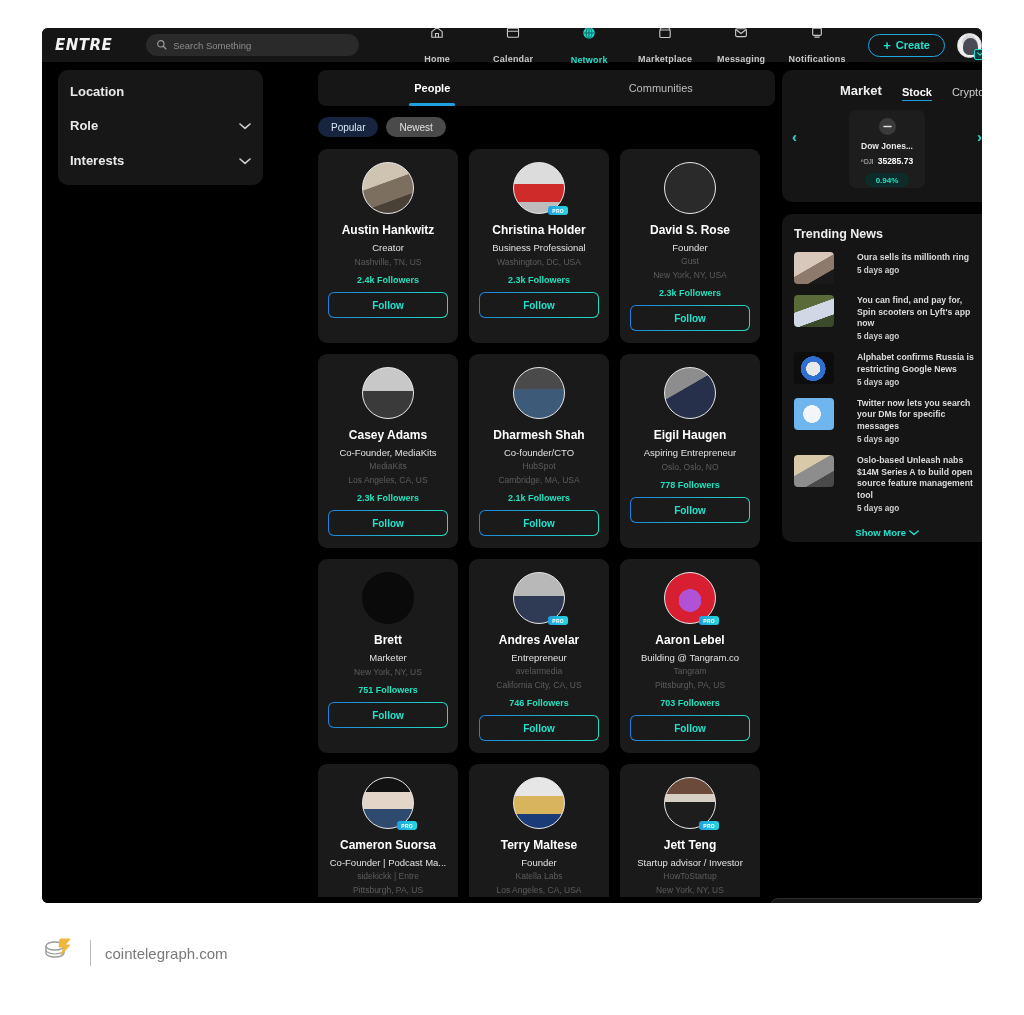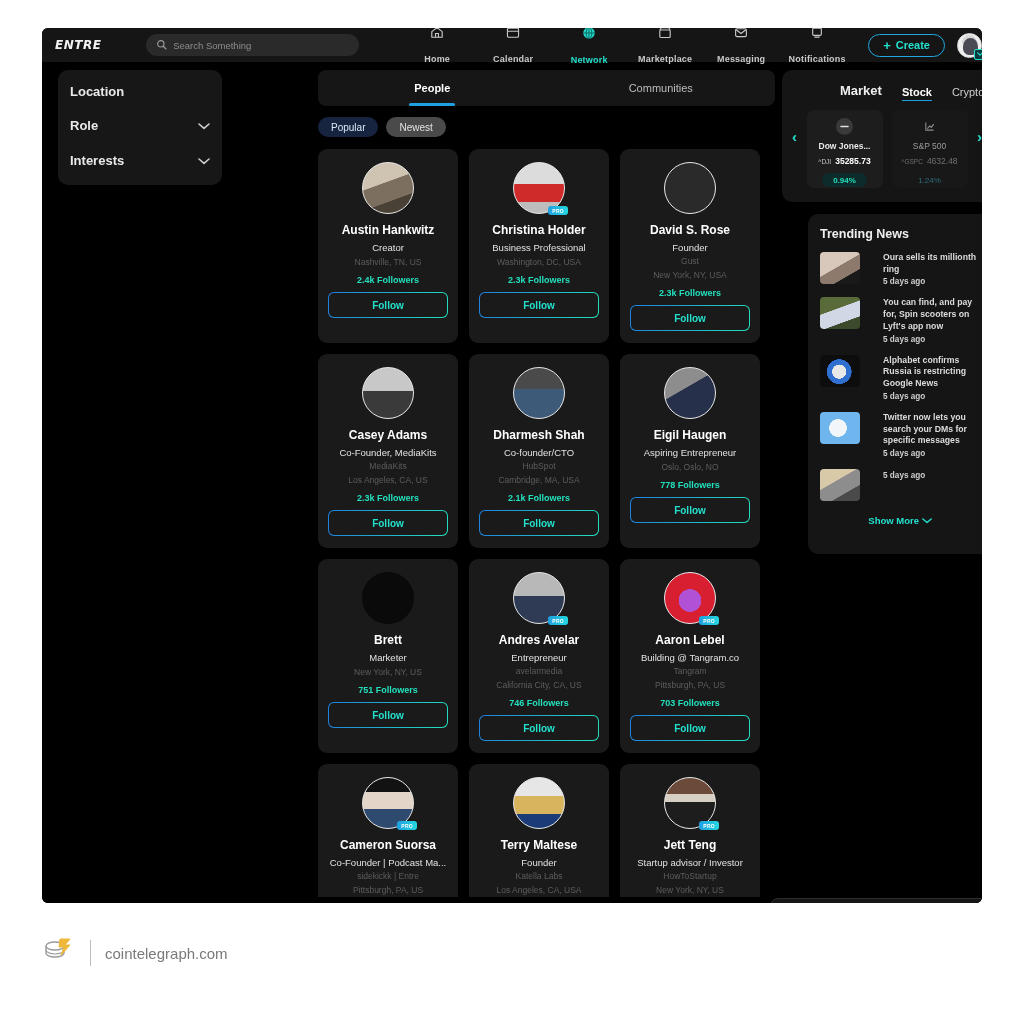--- a/index.html
+++ b/index.html
@@ -22,21 +22,21 @@
 
   
   .topbar {
     position: absolute; left: 0; top: 0; width: 940px; height: 34px;
     background: #151515;
     display: flex; align-items: center;
   }
   .logo {
     margin-left: 13px; width: 80px;
     font-family: "DejaVu Sans", sans-serif;
-    font-weight: bold; font-style: italic; font-size: 12px; letter-spacing: .5px;
+    font-weight: bold; font-style: italic; font-size: 15px; letter-spacing: .5px;
     color: #f2f2f2;
   }
   .searchbox {
     margin-left: 12px; width: 215px; height: 22px;
     background: #2a2a2a; border-radius: 11px;
     display: flex; align-items: center; padding: 0 10px; gap: 6px;
   }
   .searchbox .ph { font-size: 9.5px; color: #8d8d8d; }
   .navgroup { display: flex; align-items: center; margin-left: 49px; gap: 18px; }
   .navitem {
@@ -68,21 +68,21 @@
     position: absolute; right: -3px; bottom: -2px;
     width: 11px; height: 11px; border-radius: 2px; background: #0c3b3f;
     border: 1px solid #23e0cd; display: flex; align-items: center; justify-content: center;
   }
 
   
   .body-area { position: absolute; left: 0; top: 34px; width: 940px; height: 841px; }
 
   
   .sidebar {
-    position: absolute; left: 16px; top: 8px; width: 164px;
+    position: absolute; left: 16px; top: 8px; width: 205px;
     background: #171717; border-radius: 10px; padding: 14px 12px 16px 12px;
   }
   .sb-title { font-size: 13px; font-weight: bold; color: #e9e9e9; }
   .sb-search {
     margin-top: 12px; height: 30px; background: #2b2b2b; border-radius: 7px;
     display: flex; align-items: center; gap: 7px; padding: 0 10px;
   }
   .sb-search .ph { font-size: 9.5px; color: #9a9a9a; }
   .sb-row {
     margin-top: 17px; display: flex; align-items: center; justify-content: space-between;
@@ -179,21 +179,21 @@
     font-size: 8px; font-weight: bold; padding: 2.5px 11px; border-radius: 7px;
   }
   .ticker.dim .t-chg { background: transparent; color: #2b6d7a; font-weight: normal; }
   .car-arrow {
     position: absolute; top: 50%; transform: translateY(-50%); cursor: pointer;
     color: #23e0cd; font-size: 15px; font-weight: bold; line-height: 1;
   }
   .car-arrow.l { left: 10px; }
   .car-arrow.r { right: 10px; }
 
-  .news { margin-top: 12px; padding: 13px 12px 28px 12px; margin-left: 26px; }
+  .news { margin-top: 12px; padding: 13px 12px 4px 12px; }
   .news-title { font-size: 12.5px; font-weight: bold; color: #efefef; }
   .news-item { margin-top: 11px; display: flex; gap: 23px; }
   .news-thumb { width: 40px; height: 32px; border-radius: 4px; flex: 0 0 40px; overflow:hidden; }
   .news-text { flex: 1; }
   .news-head { font-size: 8.7px; font-weight: bold; color: #dcdcdc; line-height: 1.35; }
   .news-time { margin-top: 2px; font-size: 8.2px; font-weight: bold; color: #cfcfcf; }
   .show-more {
     margin-top: 14px; text-align: center; font-size: 9.5px; font-weight: bold;
     color: #23e0cd; cursor: pointer;
   }
@@ -506,34 +506,20 @@
                   <line x1="1" y1="2.5" x2="9" y2="2.5" stroke-linecap="round"></line>
                 </svg>
               </div>
               <div class="t-name">Dow Jones...</div>
               <div class="t-row">
                 <span class="t-sym">^DJI</span>
                 <span class="t-val">35285.73</span>
               </div>
               <div class="t-chg">0.94%</div>
             </div>
-            <div class="ticker dim">
-              <div class="t-icon plain">
-                <svg width="11" height="11" viewBox="0 0 12 12" fill="none" stroke="#8a8a8a" stroke-width="1.2">
-                  <path d="M2 2v8h8" stroke-linecap="round"></path>
-                    <path d="M4 8l2.3-2.6L8 7l2.4-3.3" stroke-linecap="round" stroke-linejoin="round"></path>
-                </svg>
-              </div>
-              <div class="t-name">S&amp;P 500</div>
-              <div class="t-row">
-                <span class="t-sym">^GSPC</span>
-                <span class="t-val">4632.48</span>
-              </div>
-              <div class="t-chg">1.24%</div>
-            </div>
           </div>
           <div class="car-arrow l">‹</div>
           <div class="car-arrow r">›</div>
         </div>
 
         <div class="panel news">
           <div class="news-title">Trending News</div>
           <div id="news-list">
               <div class="news-item">
                 <div class="news-thumb" style="background: linear-gradient(150deg, rgb(216, 199, 187) 0px, rgb(216, 199, 187) 45%, rgb(142, 122, 108) 46%, rgb(142, 122, 108) 72%, rgb(26, 26, 26) 73%, rgb(26, 26, 26) 100%);"></div>
@@ -559,20 +545,21 @@
               <div class="news-item">
                 <div class="news-thumb" style="background: radial-gradient(circle at 45% 50%, rgb(242, 246, 251) 0px, rgb(242, 246, 251) 32%, rgb(111, 182, 239) 33%, rgb(111, 182, 239) 100%);"></div>
                 <div class="news-text">
                   <div class="news-head">Twitter now lets you search your DMs for specific messages</div>
                   <div class="news-time">5 days ago</div>
                 </div>
               </div>
               <div class="news-item">
                 <div class="news-thumb" style="background: linear-gradient(150deg, rgb(216, 201, 168) 0px, rgb(216, 201, 168) 38%, rgb(141, 141, 141) 39%, rgb(141, 141, 141) 70%, rgb(74, 74, 74) 71%, rgb(74, 74, 74) 100%);"></div>
                 <div class="news-text">
+                  <div class="news-head">Oslo-based Unleash nabs $14M Series A to build open source feature management tool</div>
                   <div class="news-time">5 days ago</div>
                 </div>
               </div>
             </div>
           <div class="show-more">
             <span>Show More</span>
             <span>
               <svg width="10" height="6" viewBox="0 0 12 7" fill="none" stroke="#23e0cd" stroke-width="1.7">
                 <path d="M1 1l5 4.4L11 1" stroke-linecap="round" stroke-linejoin="round"></path>
               </svg>

